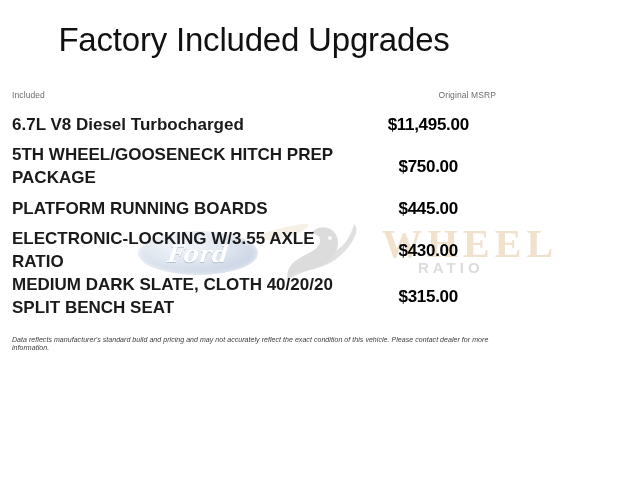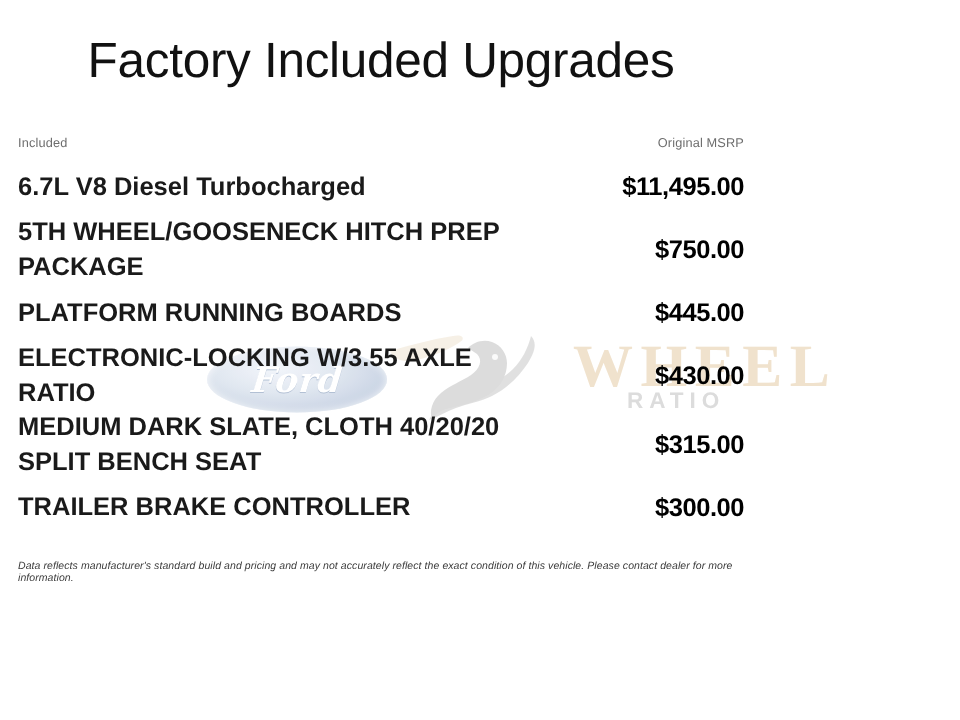--- a/index.html
+++ b/index.html
@@ -146,21 +146,21 @@
     color: #1a1a1a;
     text-align: left;
     line-height: 1.35;
     padding-right: 8px;
     margin-left: 48px;
   }
   td.cell-price {
     font-size: 17px;
     font-weight: 700;
     color: #000000;
-    text-align: right;
+    text-align: center;
     white-space: nowrap;
     letter-spacing: -0.3px;
   }
 
   td.cell-name.two-line { line-height: 1.35; }
 
   .disclaimer {
     margin-top: 16px;
     font-size: 7px;
     font-style: italic;
@@ -220,23 +220,19 @@
           <td class="cell-price">$445.00</td>
         </tr>
         <tr class="upgrade-row">
           <td class="cell-name">ELECTRONIC-LOCKING W/3.55 AXLE RATIO</td>
           <td class="cell-price">$430.00</td>
         </tr>
         <tr class="upgrade-row">
           <td class="cell-name two-line">MEDIUM DARK SLATE, CLOTH 40/20/20 SPLIT BENCH SEAT</td>
           <td class="cell-price">$315.00</td>
         </tr>
-        <tr class="upgrade-row">
-          <td class="cell-name">TRAILER BRAKE CONTROLLER</td>
-          <td class="cell-price">$300.00</td>
-        </tr>
       </tbody>
     </table>
 
     <div class="disclaimer">Data reflects manufacturer's standard build and pricing and may not accurately reflect the exact condition of this vehicle. Please contact dealer for more information.</div>
 
   </div>
 </div>
 
 </body></html>

